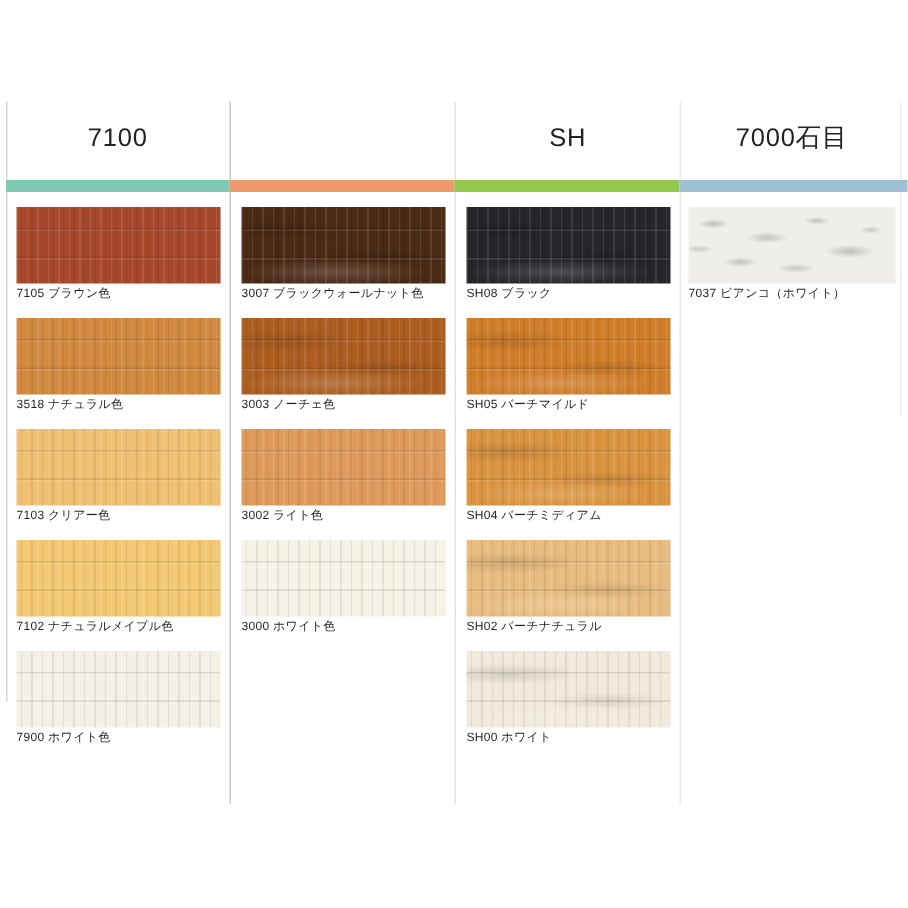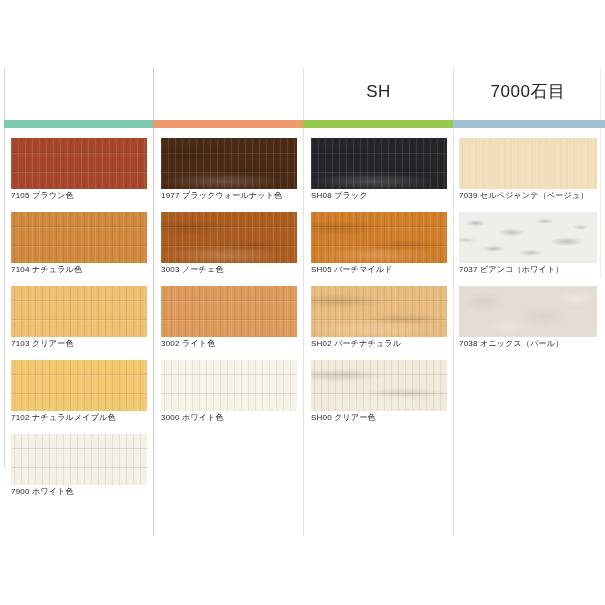--- a/index.html
+++ b/index.html
@@ -94,20 +94,21 @@
 
 <div class="sheet">
 
   <div class="vdiv v0"></div>
   <div class="vdiv v1"></div>
   <div class="vdiv v2"></div>
   <div class="vdiv v3"></div>
   <div class="vdiv v4"></div>
 
   <div class="headrow">
+    <div class="hcell c0">7100</div>
     <div class="hcell c2">SH</div>
     <div class="hcell c3">7000石目</div>
   </div>
 
   <div class="cbar b0" style="background: rgb(127, 201, 178);"></div>
   <div class="cbar b1" style="background: rgb(238, 154, 108);"></div>
   <div class="cbar b2" style="background: rgb(148, 201, 78);"></div>
   <div class="cbar b3" style="background: rgb(159, 192, 210);"></div>
 
   <div class="col k0">
@@ -126,21 +127,21 @@
       <div class="cell">
         <div class="sw" style="background: rgb(209, 136, 63);">
           <div class="grain">
             <div class="vgrain"></div>
             <div class="ln d" style="top: 14px;"></div>
             <div class="ln l" style="top: 15px;"></div>
             <div class="ln d" style="top: 33px;"></div>
             <div class="ln l" style="top: 34px;"></div>
           </div>
         </div>
-        <div class="lab">7104 ナチュラル色</div>
+        <div class="lab">3518 ナチュラル色</div>
       </div>
       <div class="cell">
         <div class="sw" style="background: rgb(239, 192, 113);">
           <div class="grain">
             <div class="vgrain"></div>
             <div class="ln d" style="top: 14px;"></div>
             <div class="ln l" style="top: 15px;"></div>
             <div class="ln d" style="top: 33px;"></div>
             <div class="ln l" style="top: 34px;"></div>
           </div>
@@ -177,21 +178,21 @@
         <div class="sw" style="background: rgb(75, 42, 21);">
           <div class="grain">
             <div class="vgrain"></div>
             <div class="ln d" style="top: 14px;"></div>
             <div class="ln l" style="top: 15px;"></div>
             <div class="ln d" style="top: 33px;"></div>
             <div class="ln l" style="top: 34px;"></div>
             <div class="wave"></div>
           </div>
         </div>
-        <div class="lab">1977 ブラックウォールナット色</div>
+        <div class="lab">3007 ブラックウォールナット色</div>
       </div>
       <div class="cell">
         <div class="sw" style="background: rgb(172, 94, 33);">
           <div class="grain">
             <div class="vgrain"></div>
             <div class="ln d" style="top: 14px;"></div>
             <div class="ln l" style="top: 15px;"></div>
             <div class="ln d" style="top: 33px;"></div>
             <div class="ln l" style="top: 34px;"></div>
             <div class="wave"></div>
@@ -245,20 +246,33 @@
             <div class="ln d" style="top: 14px;"></div>
             <div class="ln l" style="top: 15px;"></div>
             <div class="ln d" style="top: 33px;"></div>
             <div class="ln l" style="top: 34px;"></div>
             <div class="wave"></div>
           </div>
         </div>
         <div class="lab">SH05 バーチマイルド</div>
       </div>
       <div class="cell">
+        <div class="sw" style="background: rgb(218, 148, 64);">
+          <div class="grain">
+            <div class="vgrain"></div>
+            <div class="ln d" style="top: 14px;"></div>
+            <div class="ln l" style="top: 15px;"></div>
+            <div class="ln d" style="top: 33px;"></div>
+            <div class="ln l" style="top: 34px;"></div>
+            <div class="wave"></div>
+          </div>
+        </div>
+        <div class="lab">SH04 バーチミディアム</div>
+      </div>
+      <div class="cell">
         <div class="sw" style="background: rgb(232, 188, 128);">
           <div class="grain">
             <div class="vgrain"></div>
             <div class="ln d" style="top: 14px;"></div>
             <div class="ln l" style="top: 15px;"></div>
             <div class="ln d" style="top: 33px;"></div>
             <div class="ln l" style="top: 34px;"></div>
             <div class="wave"></div>
           </div>
         </div>
@@ -268,43 +282,27 @@
         <div class="sw" style="background: rgb(241, 234, 219);">
           <div class="grain">
             <div class="vgrain"></div>
             <div class="ln d" style="top: 14px;"></div>
             <div class="ln l" style="top: 15px;"></div>
             <div class="ln d" style="top: 33px;"></div>
             <div class="ln l" style="top: 34px;"></div>
             <div class="wave"></div>
           </div>
         </div>
-        <div class="lab">SH00 クリアー色</div>
+        <div class="lab">SH00 ホワイト</div>
       </div>
     </div>
   <div class="col k3">
       <div class="cell">
-        <div class="sw" style="background: rgb(242, 223, 188);">
-          <div class="grain">
-            <div class="vgrain" style="opacity: 0.5;"></div>
-          </div>
-        </div>
-        <div class="lab">7039 セルペジャンテ（ベージュ）</div>
-      </div>
-      <div class="cell">
         <div class="sw" style="background: rgb(239, 238, 234);">
           <div class="grain">
             <div class="marble"></div>
           </div>
         </div>
         <div class="lab">7037 ビアンコ（ホワイト）</div>
       </div>
-      <div class="cell">
-        <div class="sw" style="background: rgb(227, 221, 213);">
-          <div class="grain">
-            <div class="mottle"></div>
-          </div>
-        </div>
-        <div class="lab">7038 オニックス（パール）</div>
-      </div>
     </div>
 
 </div>
 
 </body></html>

